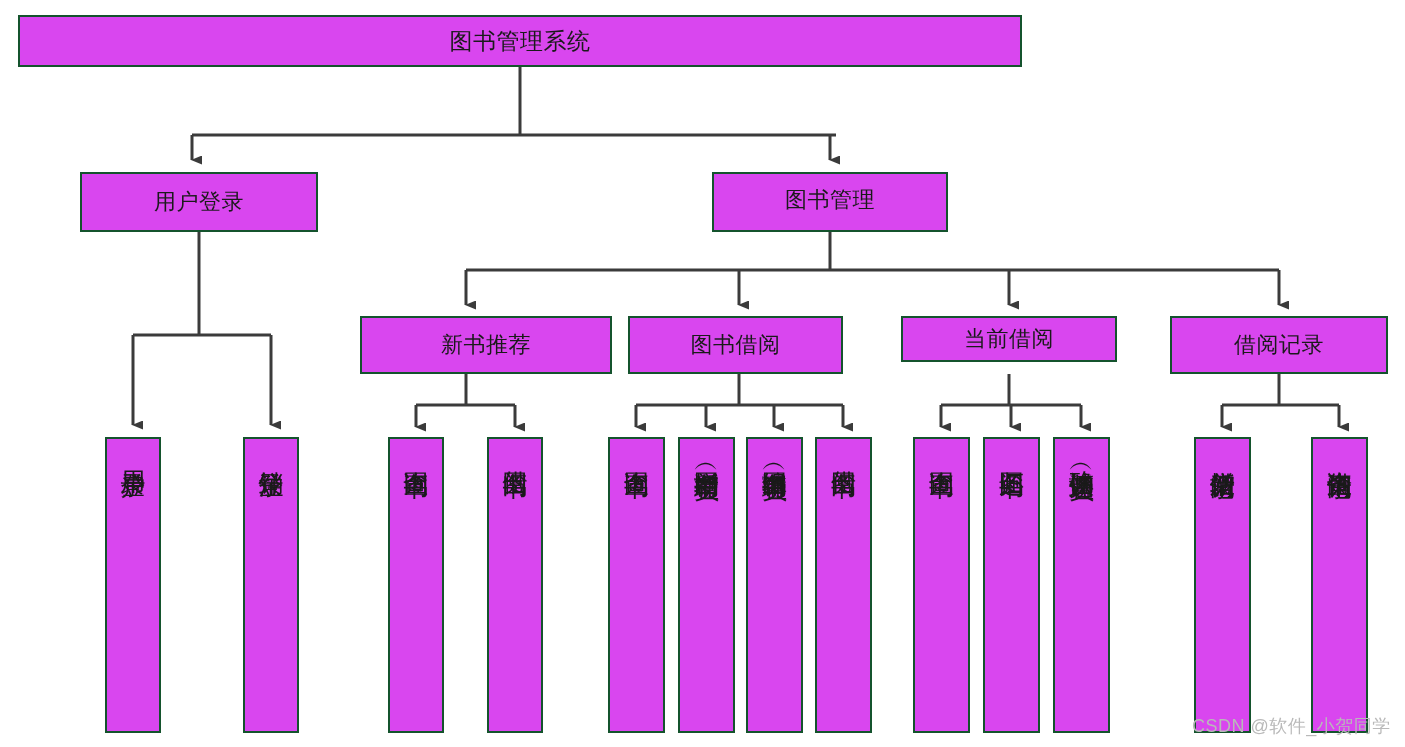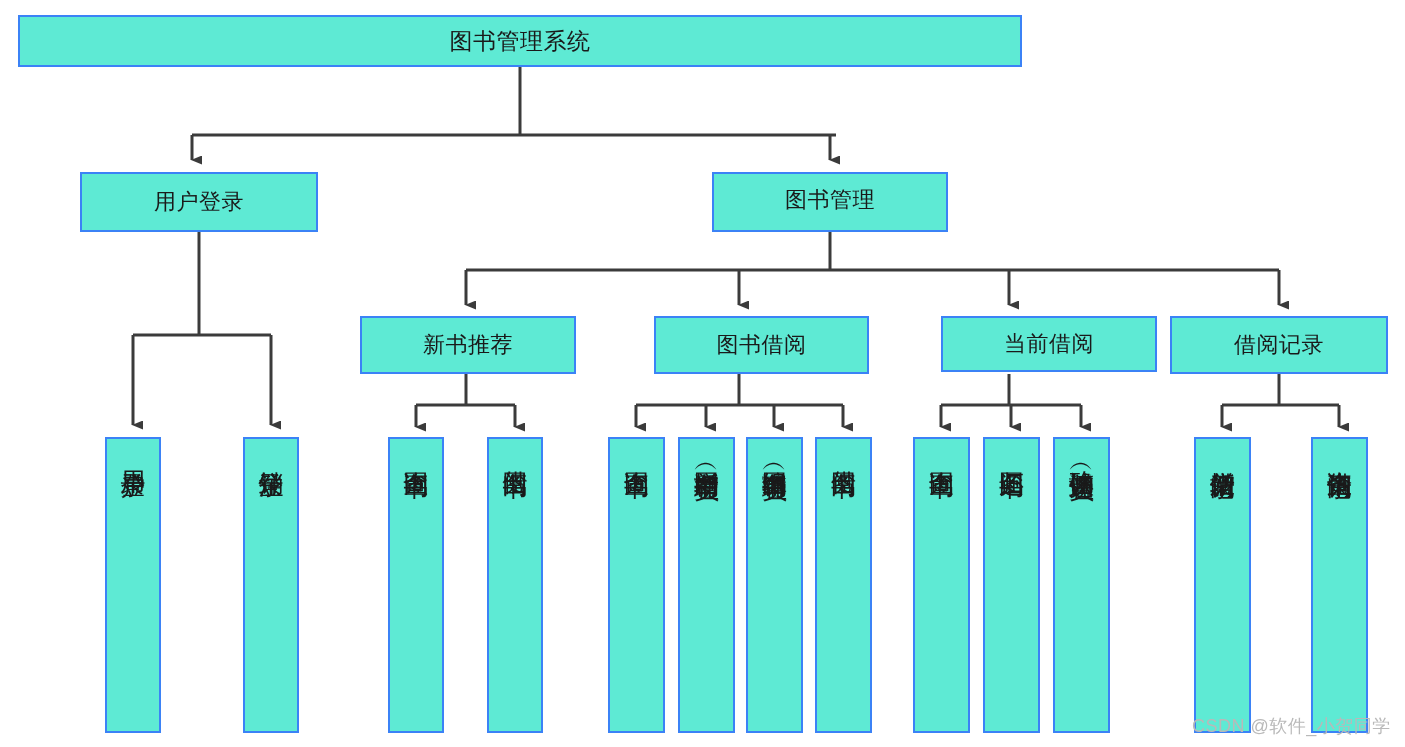--- a/index.html
+++ b/index.html
@@ -23,22 +23,22 @@
     position: absolute;
     left: 0;
     top: 0;
     width: 1405px;
     height: 747px;
     pointer-events: none;
   }
   .node {
     position: absolute;
     box-sizing: border-box;
-    background: #5eead4;
-    border: 2px solid #3b82f6;
+    background: #d946ef;
+    border: 2px solid #14532d;
     display: flex;
     align-items: center;
     justify-content: center;
     overflow: hidden;
   }
   .node .label {
     color: #1a1a1a;
     line-height: 1.08;
     text-align: center;
     white-space: nowrap;
@@ -131,27 +131,27 @@
     <span class="label">图书管理系统</span>
   </div>
 
   <div class="node horizontal" style="left:80px;top:172px;width:238px;height:60px;">
     <span class="label">用户登录</span>
   </div>
   <div class="node horizontal" style="left:712px;top:172px;width:236px;height:60px;font-family:Liberation Mono, monospace;">
     <span class="label">图书管理</span>
   </div>
 
-  <div class="node horizontal" style="left:360px;top:316px;width:216px;height:58px;">
+  <div class="node horizontal" style="left:360px;top:316px;width:252px;height:58px;">
     <span class="label">新书推荐</span>
   </div>
-  <div class="node horizontal" style="left:654px;top:316px;width:215px;height:58px;">
+  <div class="node horizontal" style="left:628px;top:316px;width:215px;height:58px;">
     <span class="label">图书借阅</span>
   </div>
-  <div class="node horizontal" style="left:901px;top:316px;width:216px;height:56px;margin-left:40px;">
+  <div class="node horizontal" style="left:901px;top:316px;width:216px;height:46px;">
     <span class="label">当前借阅</span>
   </div>
   <div class="node horizontal" style="left:1170px;top:316px;width:218px;height:58px;justify-content:center;">
     <span class="label">借阅记录</span>
   </div>
 
   <div class="node vertical" style="left:105px;top:437px;width:56px;height:296px;">
     <span class="label">用户登录</span>
   </div>
   <div class="node vertical" style="left:243px;top:437px;width:56px;height:296px;">

